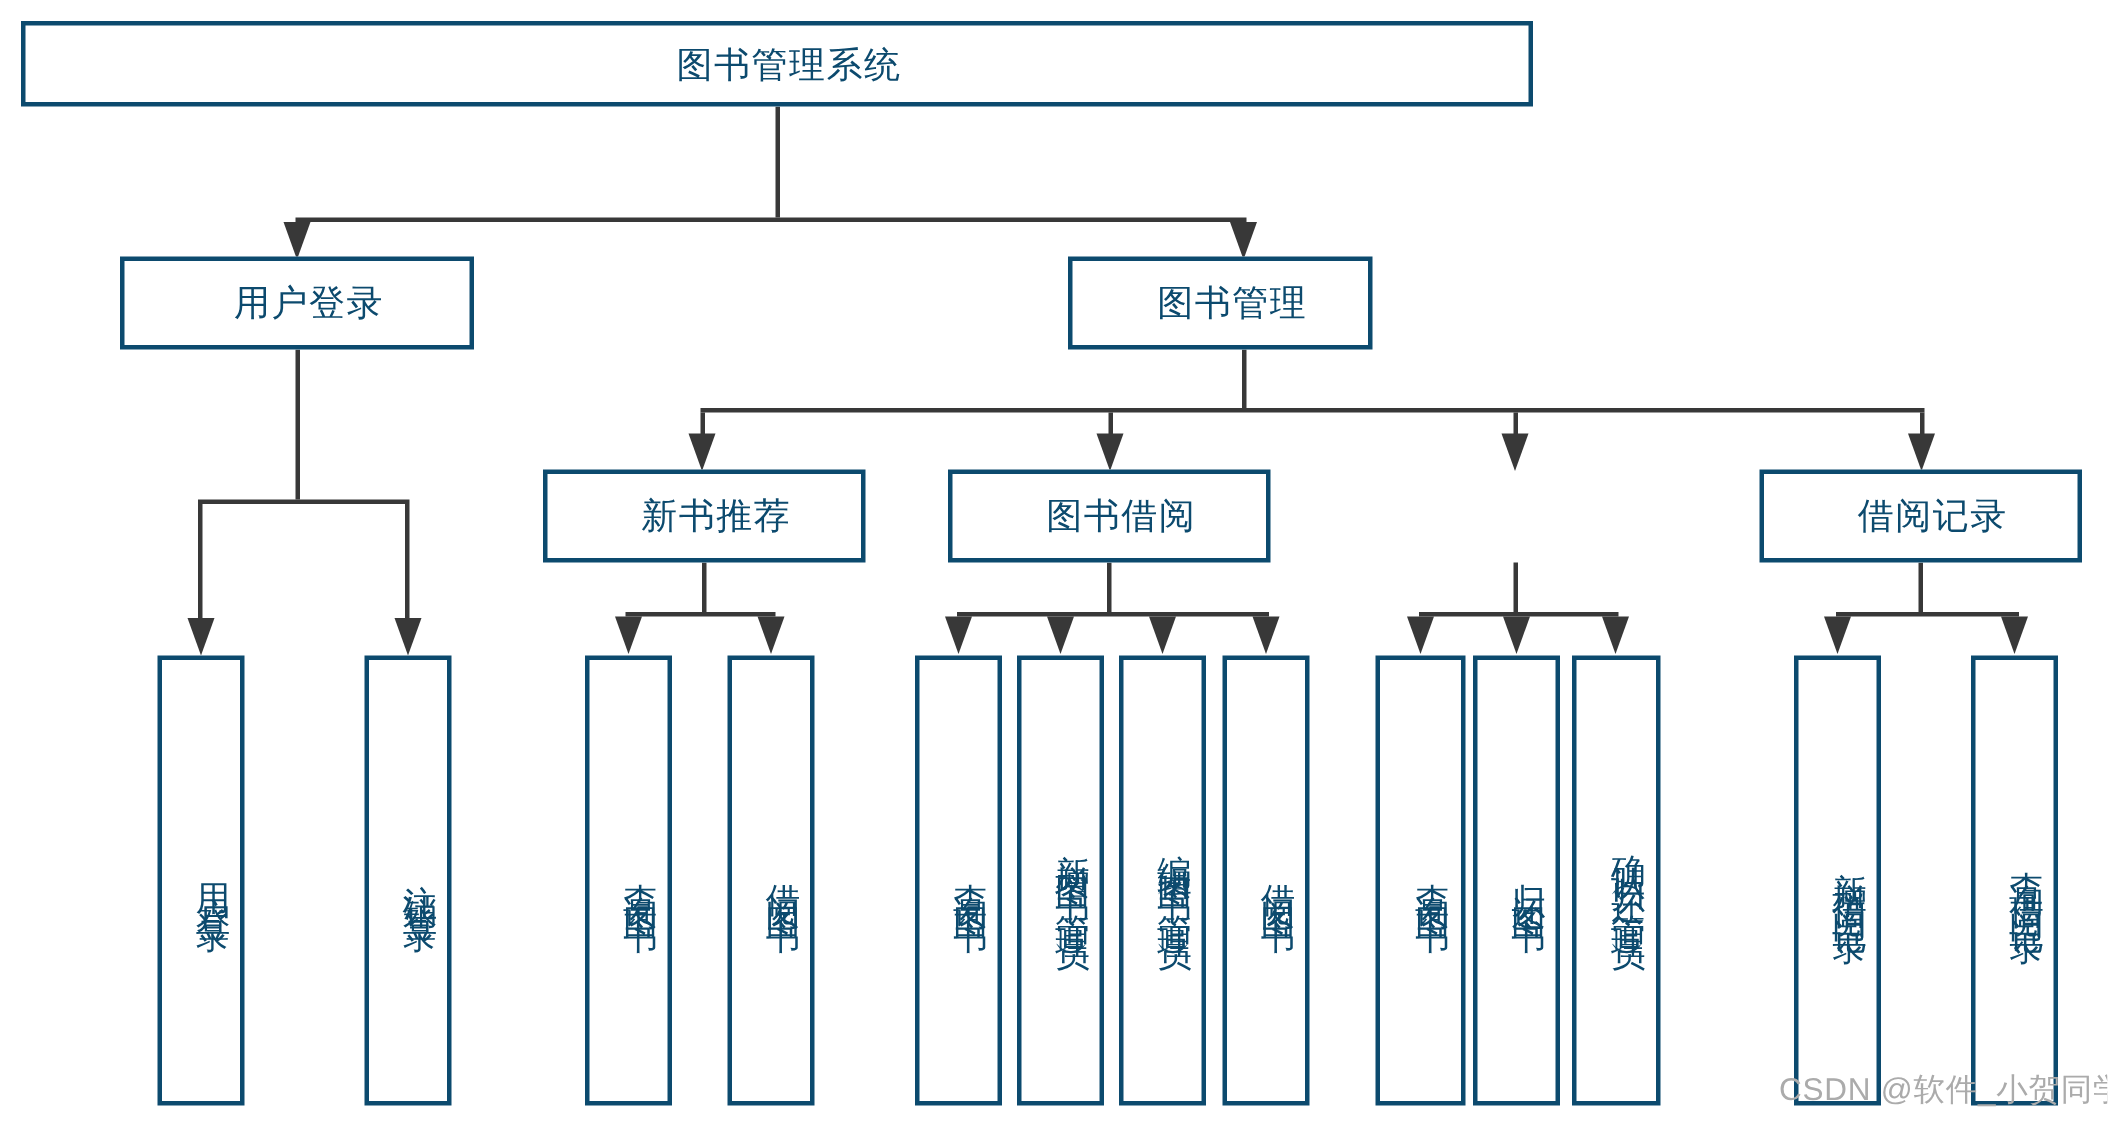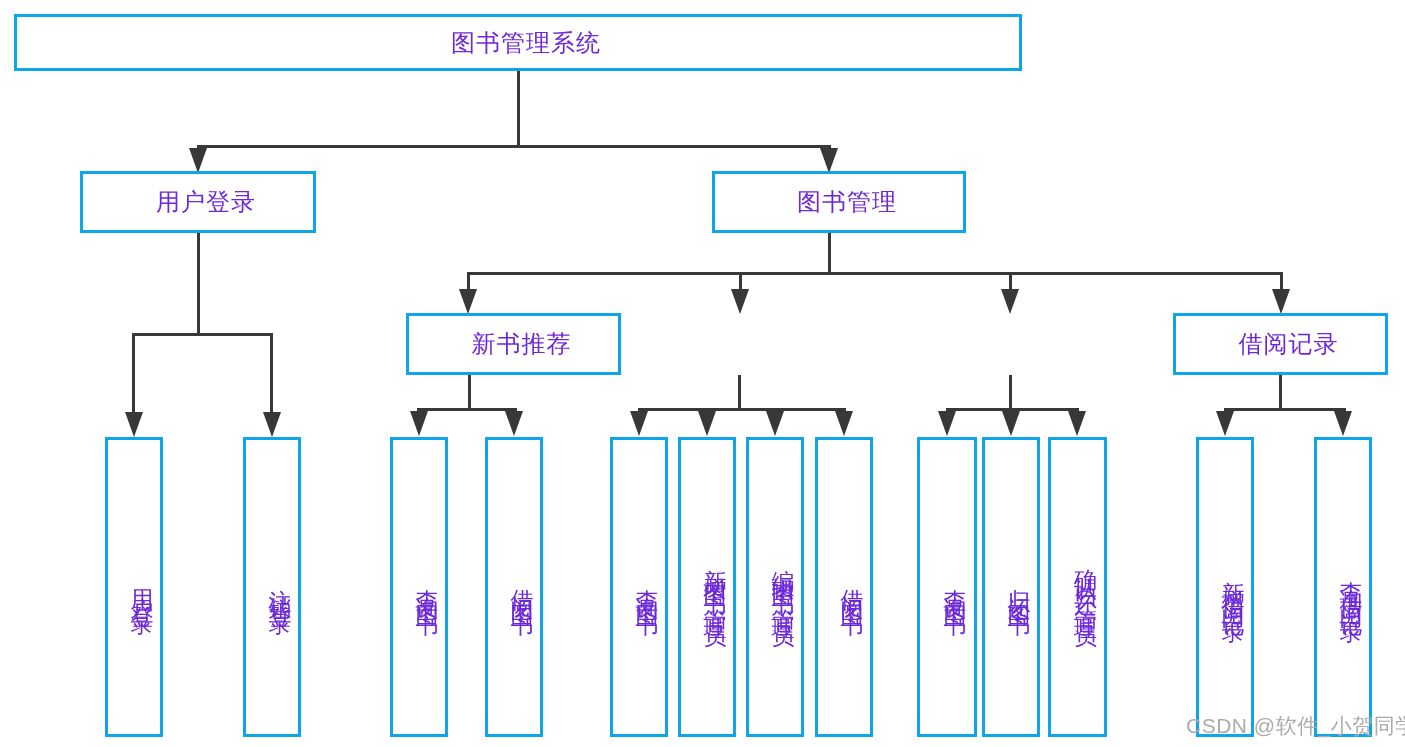--- a/index.html
+++ b/index.html
@@ -3,23 +3,23 @@
 <meta charset="utf-8">
 <style>
   html,body { margin:0; padding:0; background:#ffffff; }
   #canvas {
     position:relative; width:1405px; height:747px; background:#ffffff;
     font-family:"Liberation Sans","DejaVu Sans",sans-serif; color:#2e2e2e;
     overflow:hidden;
   }
   .box {
     position:absolute; box-sizing:border-box;
-    border:3px solid #0ea5e9; background:#ffffff;
+    border:3px solid #0c4a6e; background:#ffffff;
     display:flex; align-items:center; justify-content:center;
-    font-size:24px; letter-spacing:1px; color:#6d28d9; z-index:2;padding-left:16px;
+    font-size:24px; letter-spacing:1px; color:#0c4a6e; z-index:2;padding-left:16px;
   }
   .vbox {
     writing-mode:vertical-rl; text-orientation:mixed;
     font-size:23px; letter-spacing:8px; line-height:1;
   }
   .line { position:absolute; background:#383838; z-index:1; }
   .arrow {
     position:absolute; width:0; height:0; z-index:1;
     border-left:9px solid transparent; border-right:9px solid transparent;
     border-top:25px solid #383838;
@@ -35,41 +35,42 @@
 <div id="canvas">
 
   <div class="box" style="left:14px;top:14px;width:1008px;height:57px;">图书管理系统</div>
 
   <div class="line" style="left:517px;top:71px;width:3px;height:74px;"></div>
   <div class="line" style="left:197px;top:145px;width:634px;height:3px;"></div>
   <div class="arrow" style="left:189px;top:148px;"></div>
   <div class="arrow" style="left:820px;top:148px;"></div>
 
   <div class="box" style="left:80px;top:171px;width:236px;height:62px;">用户登录</div>
-  <div class="box" style="left:712px;top:171px;width:254px;height:62px;">图书管理</div>
+  <div class="box" style="left:712px;top:171px;width:203px;height:62px;">图书管理</div>
 
   <div class="line" style="left:197px;top:233px;width:3px;height:100px;"></div>
   <div class="line" style="left:132px;top:333px;width:141px;height:3px;"></div>
   <div class="line" style="left:132px;top:336px;width:3px;height:77px;"></div>
   <div class="line" style="left:270px;top:336px;width:3px;height:77px;"></div>
   <div class="arrow" style="left:125px;top:412px;"></div>
   <div class="arrow" style="left:263px;top:412px;"></div>
 
   <div class="line" style="left:828px;top:233px;width:3px;height:39px;"></div>
   <div class="line" style="left:467px;top:272px;width:816px;height:3px;"></div>
   <div class="line" style="left:467px;top:275px;width:3px;height:16px;"></div>
   <div class="line" style="left:739px;top:275px;width:3px;height:16px;"></div>
   <div class="line" style="left:1009px;top:275px;width:3px;height:16px;"></div>
   <div class="line" style="left:1280px;top:275px;width:3px;height:16px;"></div>
   <div class="arrow" style="left:459px;top:289px;"></div>
   <div class="arrow" style="left:731px;top:289px;"></div>
   <div class="arrow" style="left:1001px;top:289px;"></div>
   <div class="arrow" style="left:1272px;top:289px;"></div>
 
-  <div class="box" style="left:362px;top:313px;width:215px;height:62px;margin-left:44px;">新书推荐</div>
+  <div class="box" style="left:362px;top:313px;width:215px;height:62px;">新书推荐</div>
+  <div class="box" style="left:632px;top:313px;width:215px;height:62px;">图书借阅</div>
   <div class="box" style="left:1173px;top:313px;width:215px;height:62px;">借阅记录</div>
 
   <div class="line" style="left:468px;top:375px;width:3px;height:33px;"></div>
   <div class="line" style="left:417px;top:408px;width:100px;height:3px;"></div>
   <div class="arrow" style="left:410px;top:411px;"></div>
   <div class="arrow" style="left:505px;top:411px;"></div>
 
   <div class="line" style="left:738px;top:375px;width:3px;height:33px;"></div>
   <div class="line" style="left:638px;top:408px;width:208px;height:3px;"></div>
   <div class="arrow" style="left:630px;top:411px;"></div>

